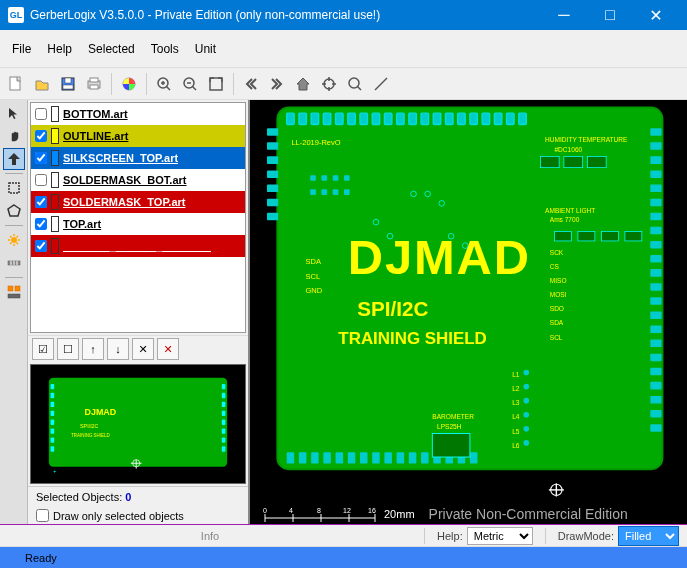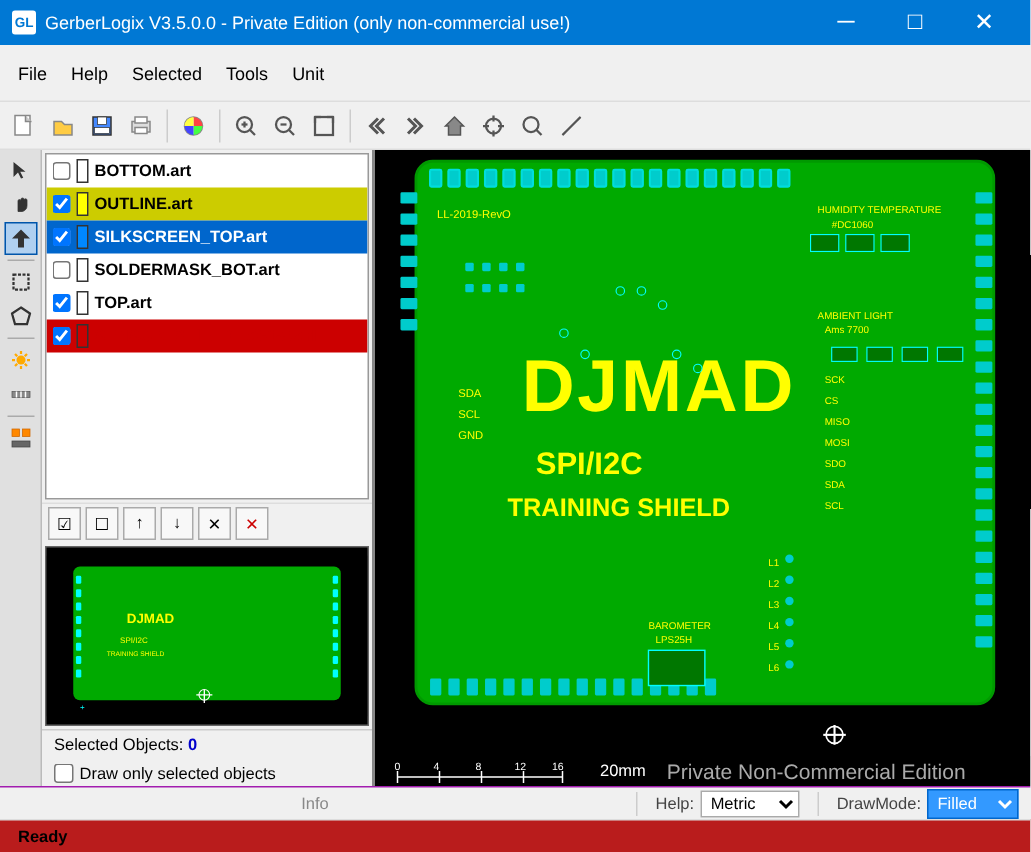--- a/index.html
+++ b/index.html
@@ -71,20 +71,21 @@
       margin: 2px;
     }
     .layer-item {
       display: flex;
       align-items: center;
       height: 22px;
       padding: 0 4px;
       cursor: pointer;
       font-size: 11px;
       font-weight: bold;
+      text-decoration: underline;
     }
     .layer-item.selected-layer { background: #0066cc; color: white; }
     .layer-checkbox { margin-right: 4px; width: 12px; height: 12px; }
     .layer-color-bar {
       width: 8px; height: 16px;
       margin-right: 4px;
       border: 1px solid #333;
     }
     .layer-name { font-size: 11px; }
 
@@ -113,27 +114,26 @@
       background: black;
       margin: 2px;
       border: 1px solid #666;
       overflow: hidden;
       position: relative;
     }
 
     
     .status-bar {
       height: 22px;
-      background: #b91c1c;
+      background: #3b82f6;
       border-top: 1px solid #ddd;
       display: flex;
       align-items: center;
-      padding: 0 12px;
-      font-size: 11px;
-      font-weight: bold;
+      padding: 0 25px;
+      font-size: 11px;
     }
 
     
     .info-bar {
       height: 22px;
       background: #f0f0f0;
       border-top: 1px solid #a21caf;
       display: flex;
       align-items: center;
       padding: 0 8px;
@@ -470,20 +470,25 @@
             <div class="layer-item selected-layer" style="background: rgb(0, 102, 204); color: white;">
               <input type="checkbox" class="layer-checkbox" checked="" style="">
               <div class="layer-color-bar" style="background: rgb(0, 136, 255);"></div>
               <span class="layer-name">SILKSCREEN_TOP.art</span>
             </div>
             <div class="layer-item">
               <input type="checkbox" class="layer-checkbox" style="">
               <div class="layer-color-bar" style="background: white;"></div>
               <span class="layer-name">SOLDERMASK_BOT.art</span>
             </div>
+            <div class="layer-item" style="background: rgb(204, 0, 0); color: white;">
+              <input type="checkbox" class="layer-checkbox" checked="" style="">
+              <div class="layer-color-bar" style="background: rgb(204, 0, 0);"></div>
+              <span class="layer-name">SOLDERMASK_TOP.art</span>
+            </div>
             <div class="layer-item">
               <input type="checkbox" class="layer-checkbox" checked="" style="">
               <div class="layer-color-bar" style="background: white;"></div>
               <span class="layer-name">TOP.art</span>
             </div>
             <div class="layer-item" style="background: rgb(204, 0, 0); color: white;">
               <input type="checkbox" class="layer-checkbox" checked="" style="">
               <div class="layer-color-bar" style="background: rgb(204, 0, 0);"></div>
               <span class="layer-name" style="color: rgb(204, 0, 0);">SENSOR_SHIELD_v2-1-2.drl</span>
             </div>
@@ -718,21 +723,21 @@
           <line x1="33" y1="8" x2="33" y2="16" stroke="white" stroke-width="1"></line>
           <line x1="61" y1="8" x2="61" y2="16" stroke="white" stroke-width="1"></line>
           <line x1="89" y1="8" x2="89" y2="16" stroke="white" stroke-width="1"></line>
           <line x1="115" y1="8" x2="115" y2="16" stroke="white" stroke-width="1"></line>
           <text x="3" y="7" fill="white" font-size="7" font-family="Arial">0</text>
           <text x="29" y="7" fill="white" font-size="7" font-family="Arial">4</text>
           <text x="57" y="7" fill="white" font-size="7" font-family="Arial">8</text>
           <text x="83" y="7" fill="white" font-size="7" font-family="Arial">12</text>
           <text x="108" y="7" fill="white" font-size="7" font-family="Arial">16</text>
         </svg>
-        <span style="color:white;font-size:11px;margin-left:16px;">20mm</span>
+        <span style="color:white;font-size:11px;margin-left:0;">20mm</span>
         <span class="watermark">Private Non-Commercial Edition</span>
       </div>
     </div>
   </div>
 
   <div class="info-bar">
     <div style="flex:1; text-align:center; color:#888; font-size:11px;">
       <span>Info</span>
     </div>
     <div class="info-sep"></div>

